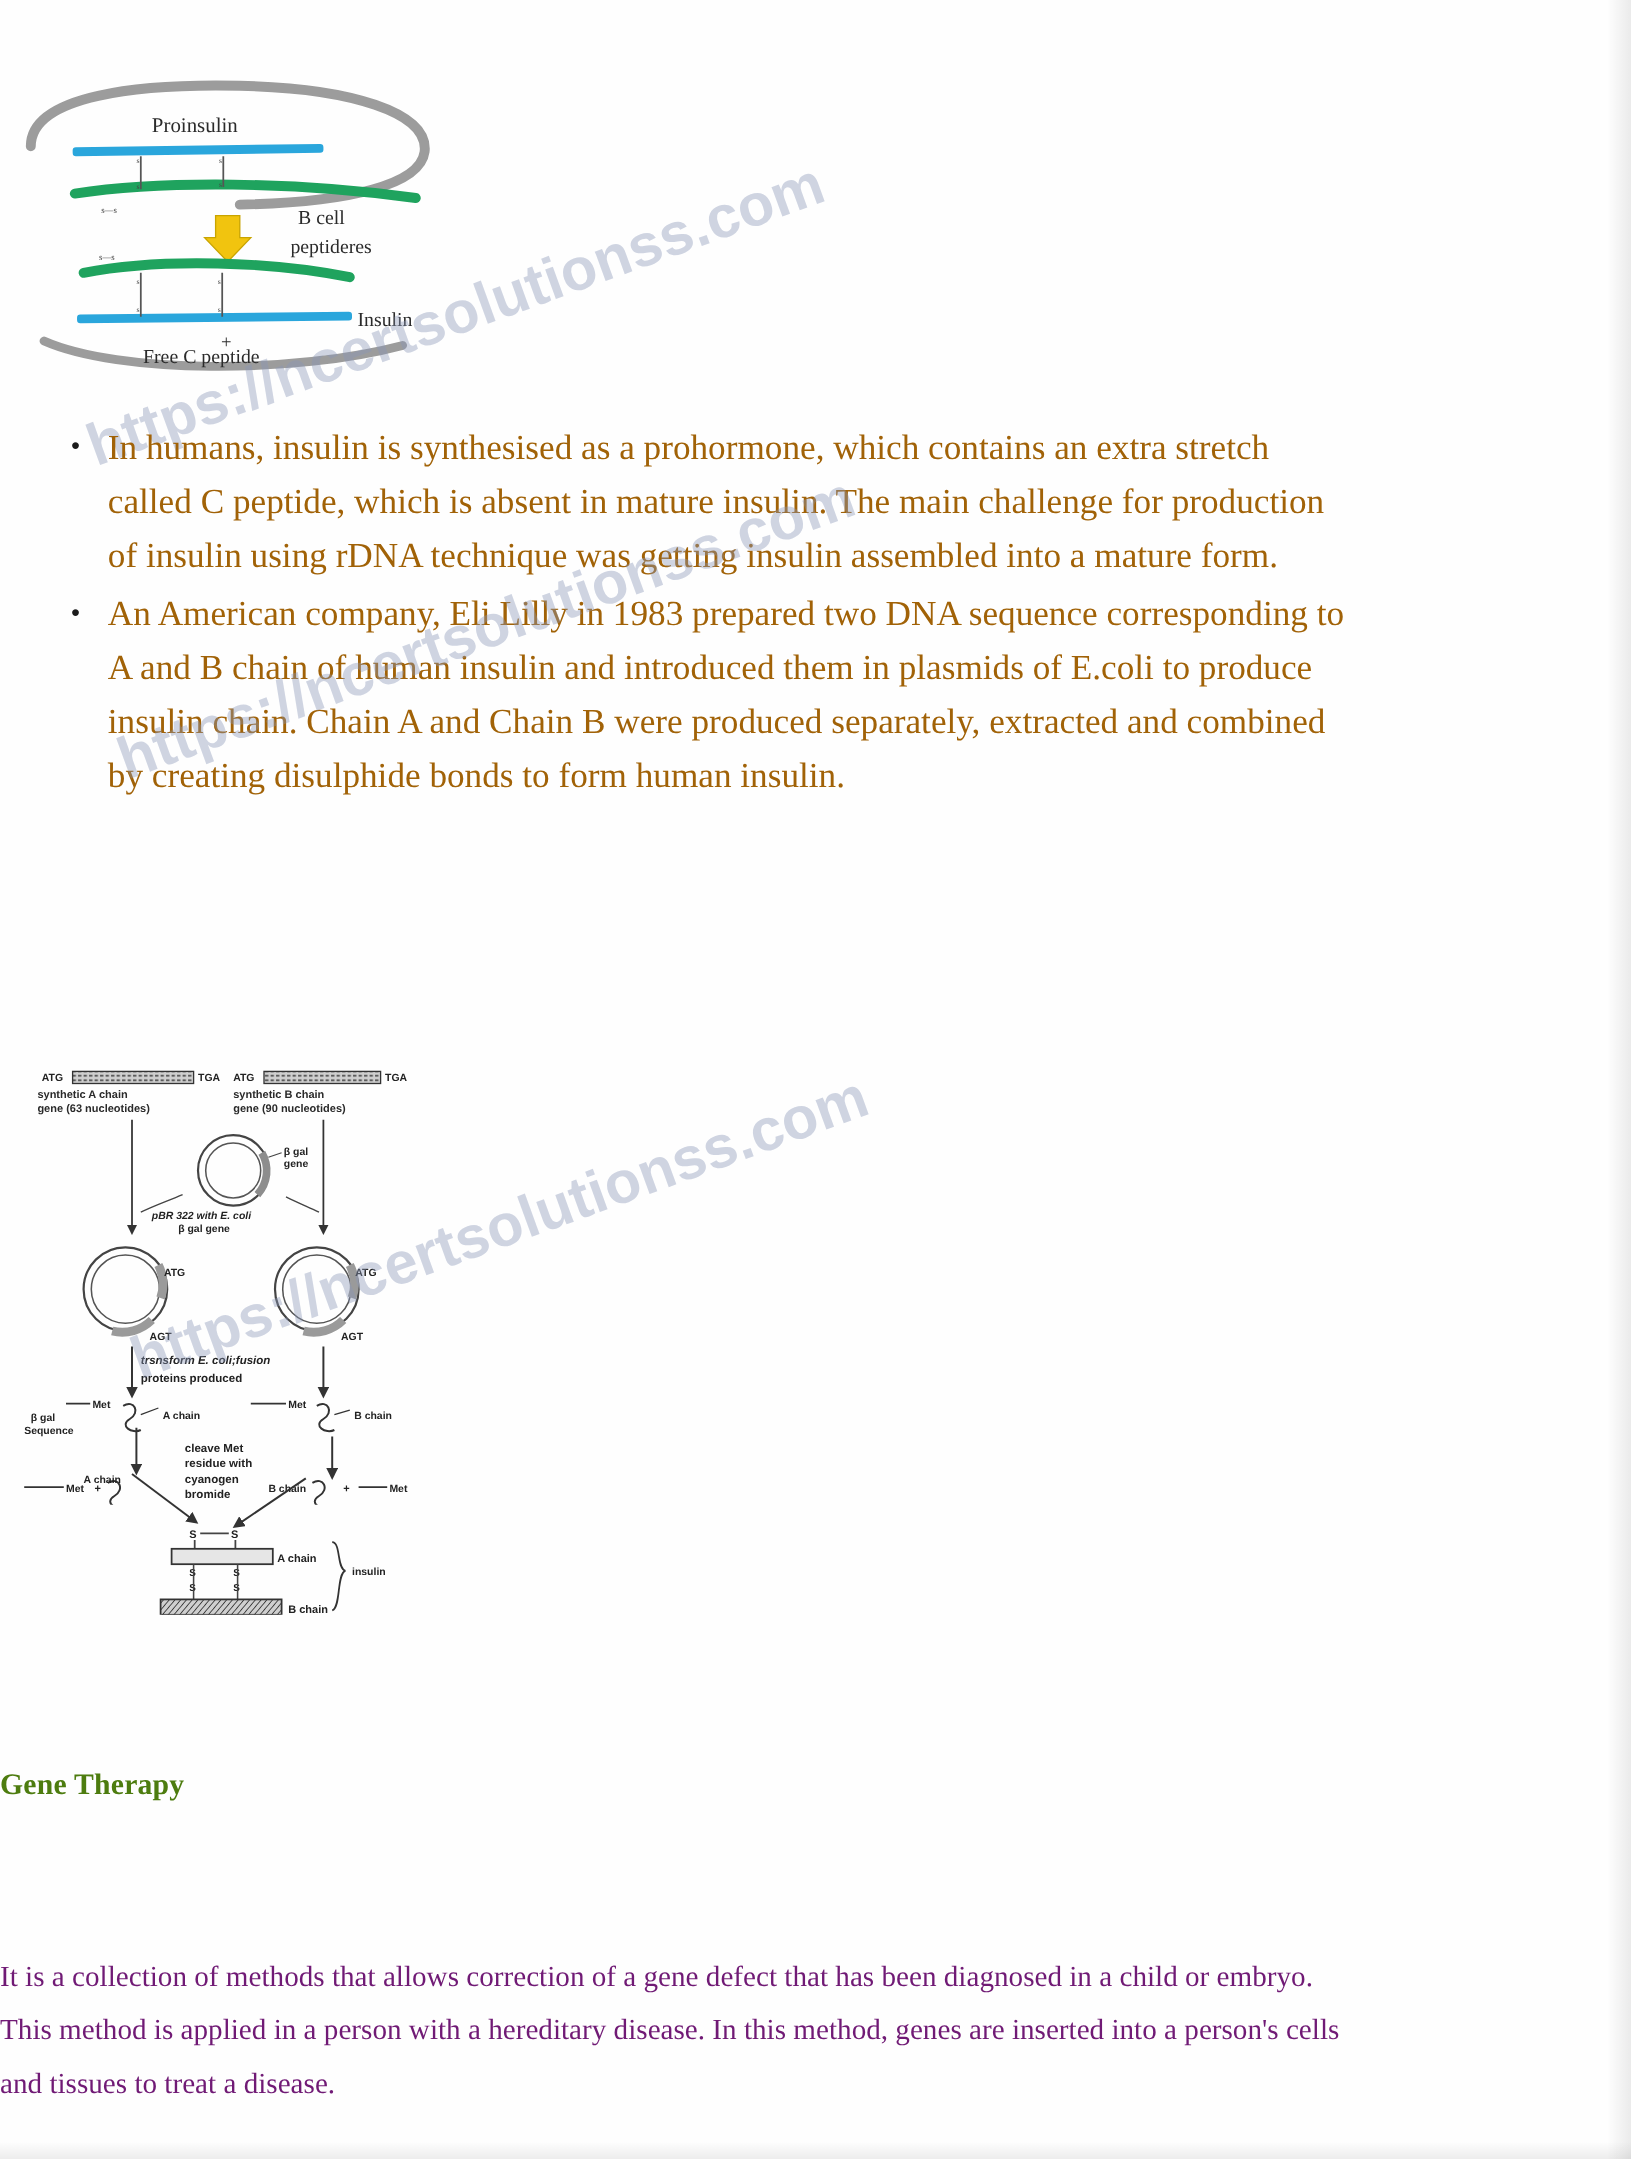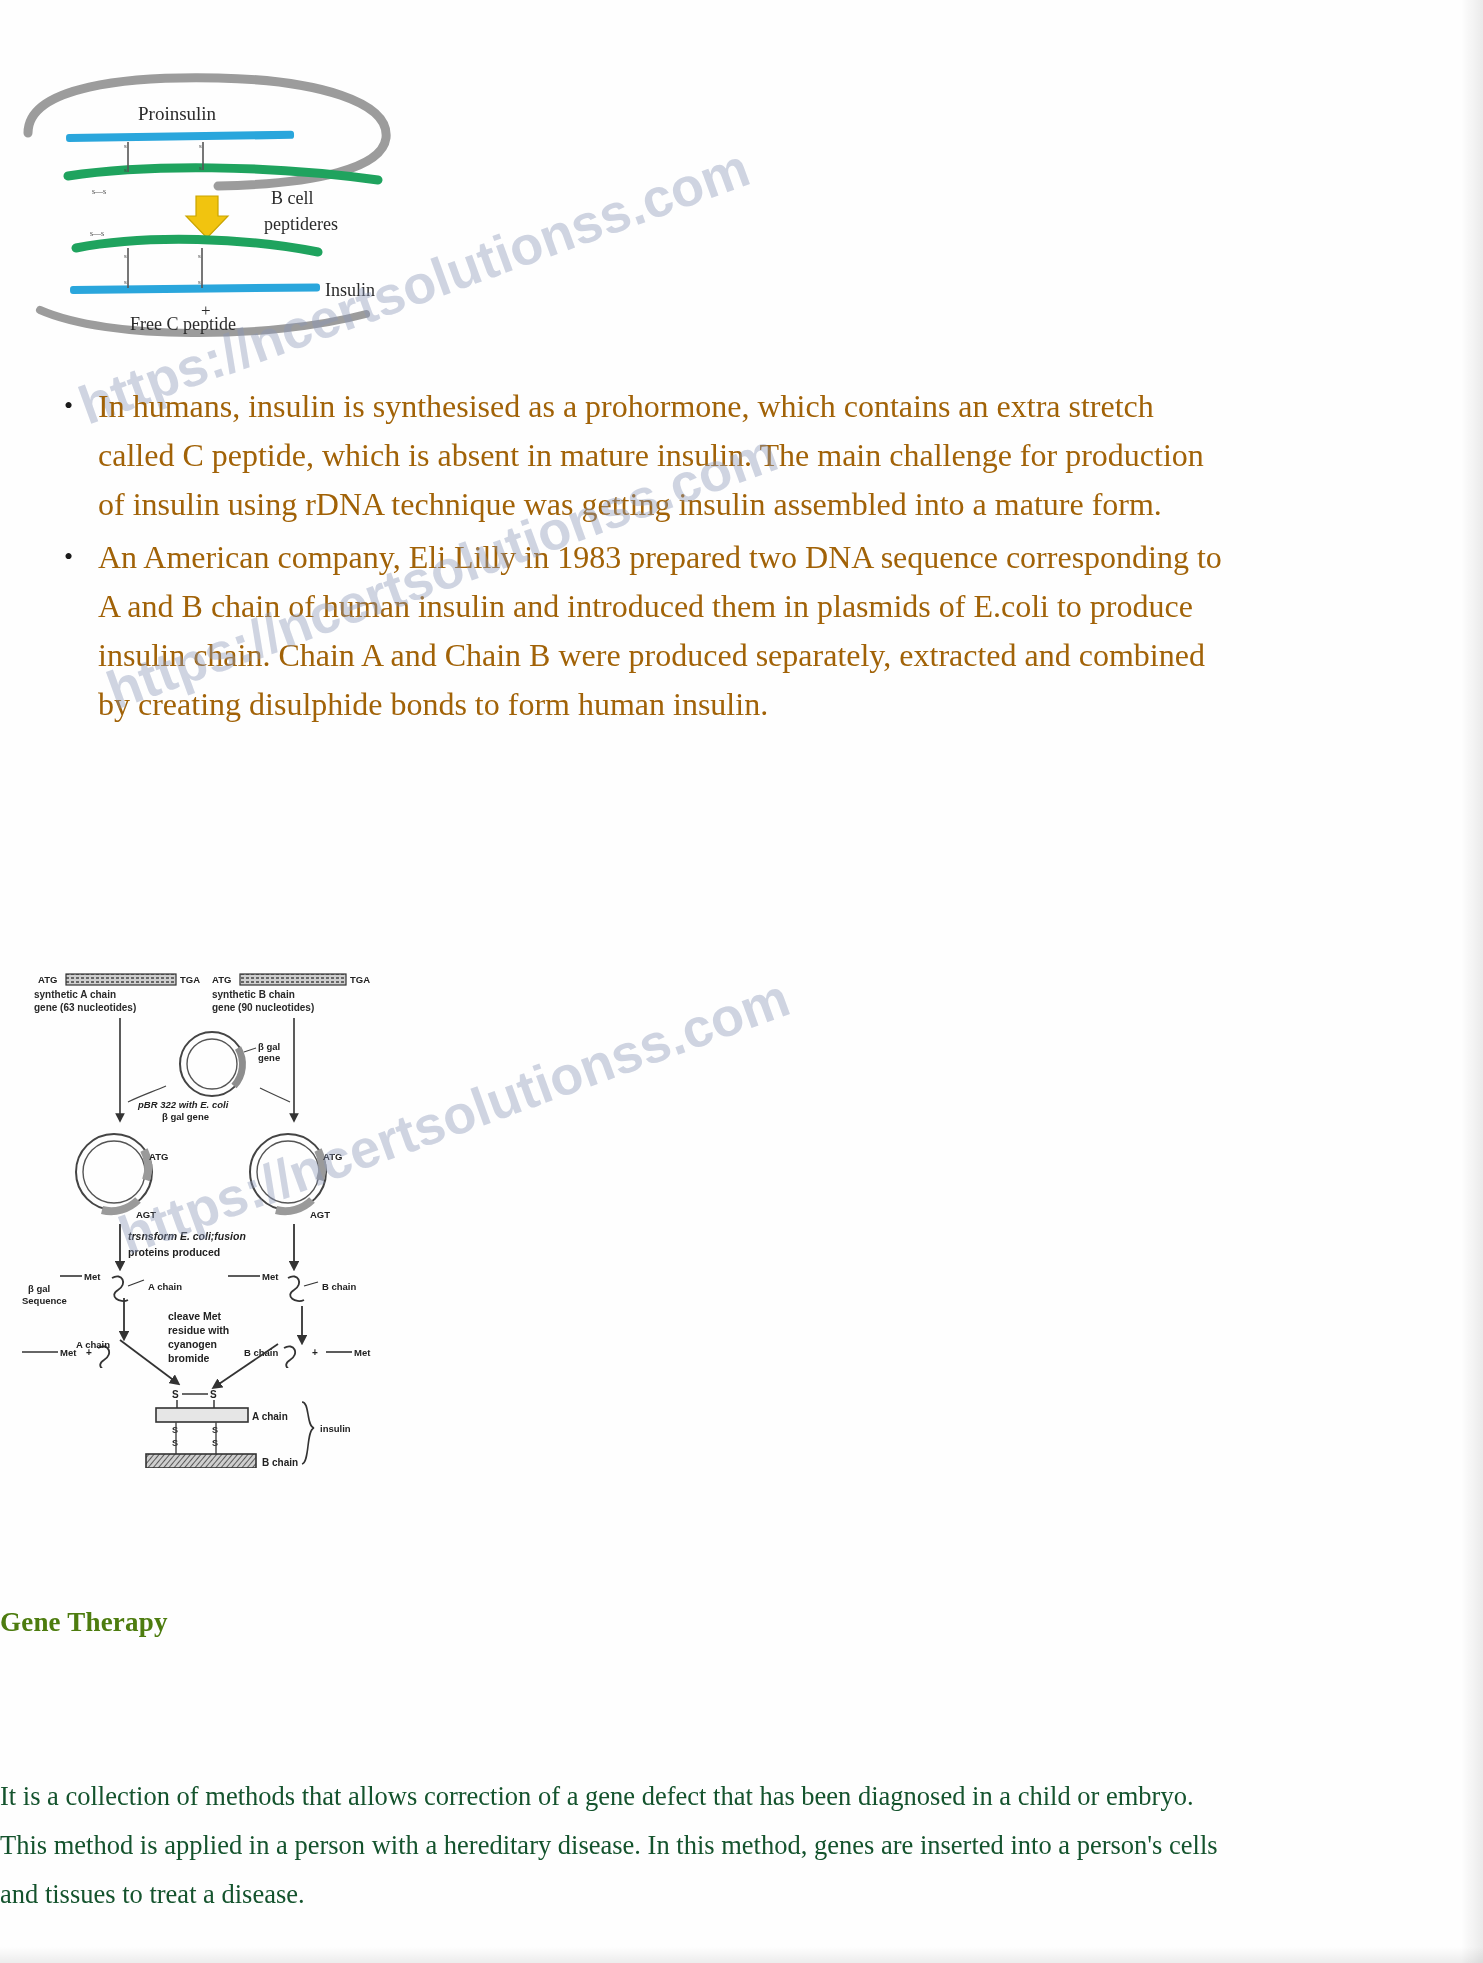--- a/index.html
+++ b/index.html
@@ -67,21 +67,21 @@
     font-size: 27px;
     font-weight: bold;
     color: #4d7c0f;
     letter-spacing: 0.2px;
   }
   .closing-para {
     position: absolute;
     left: 0px; top: 1772px; width: 1240px;
     font-size: 26.5px;
     line-height: 49px;
-    color: #14532d;
+    color: #701a75;
   }
 
   
   .wm {
     position: absolute;
     font-family: "Liberation Sans", sans-serif;
     font-weight: bold;
     color: #8a97b8;
     opacity: 0.40;
     white-space: nowrap;

